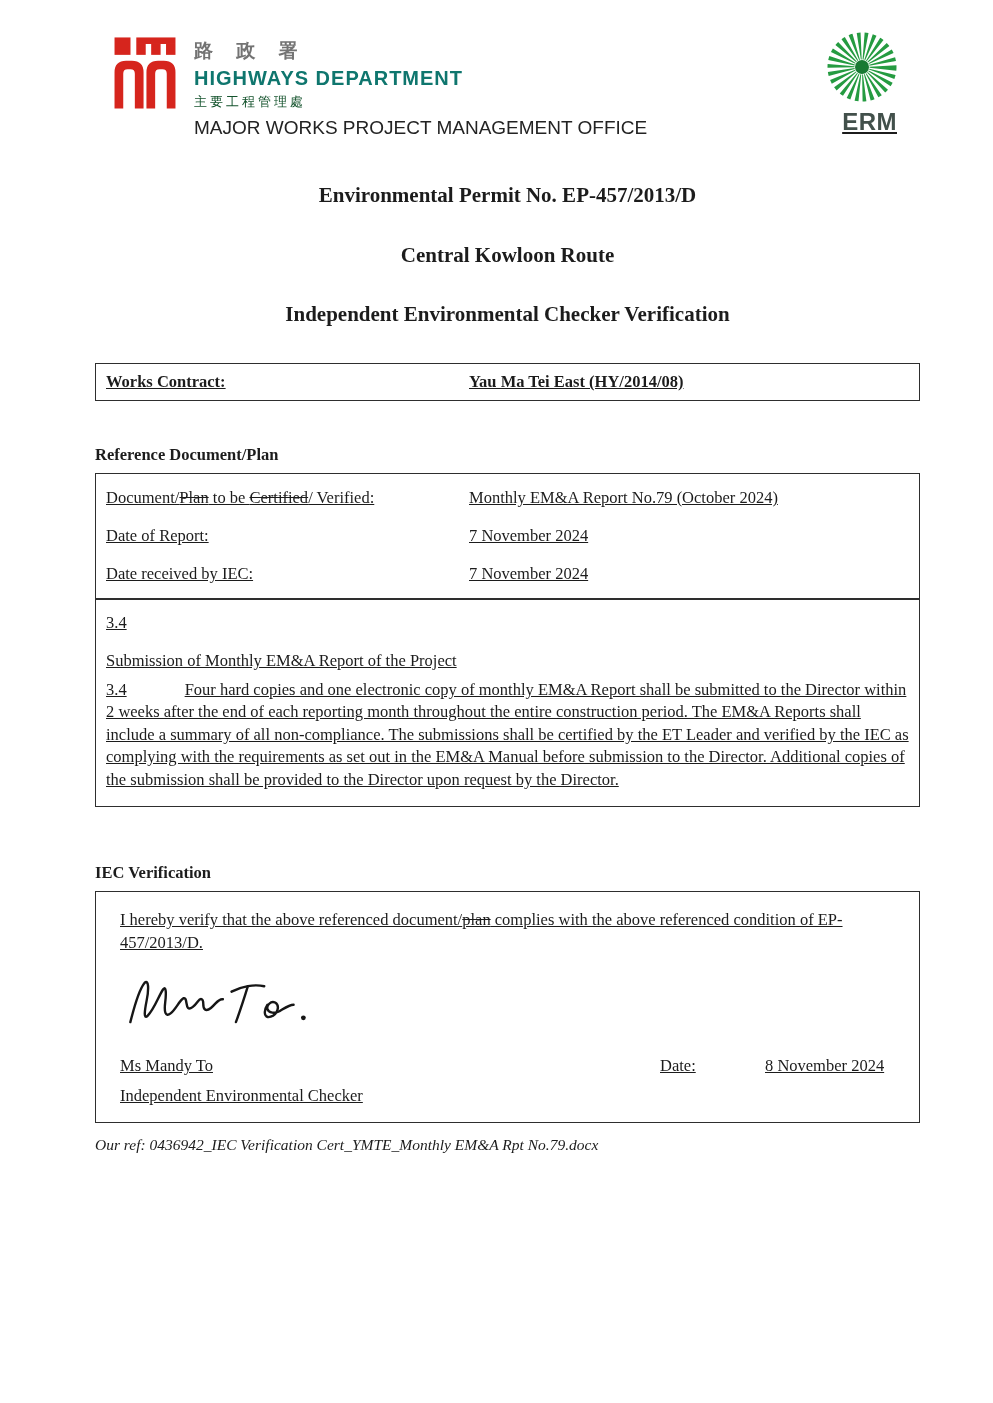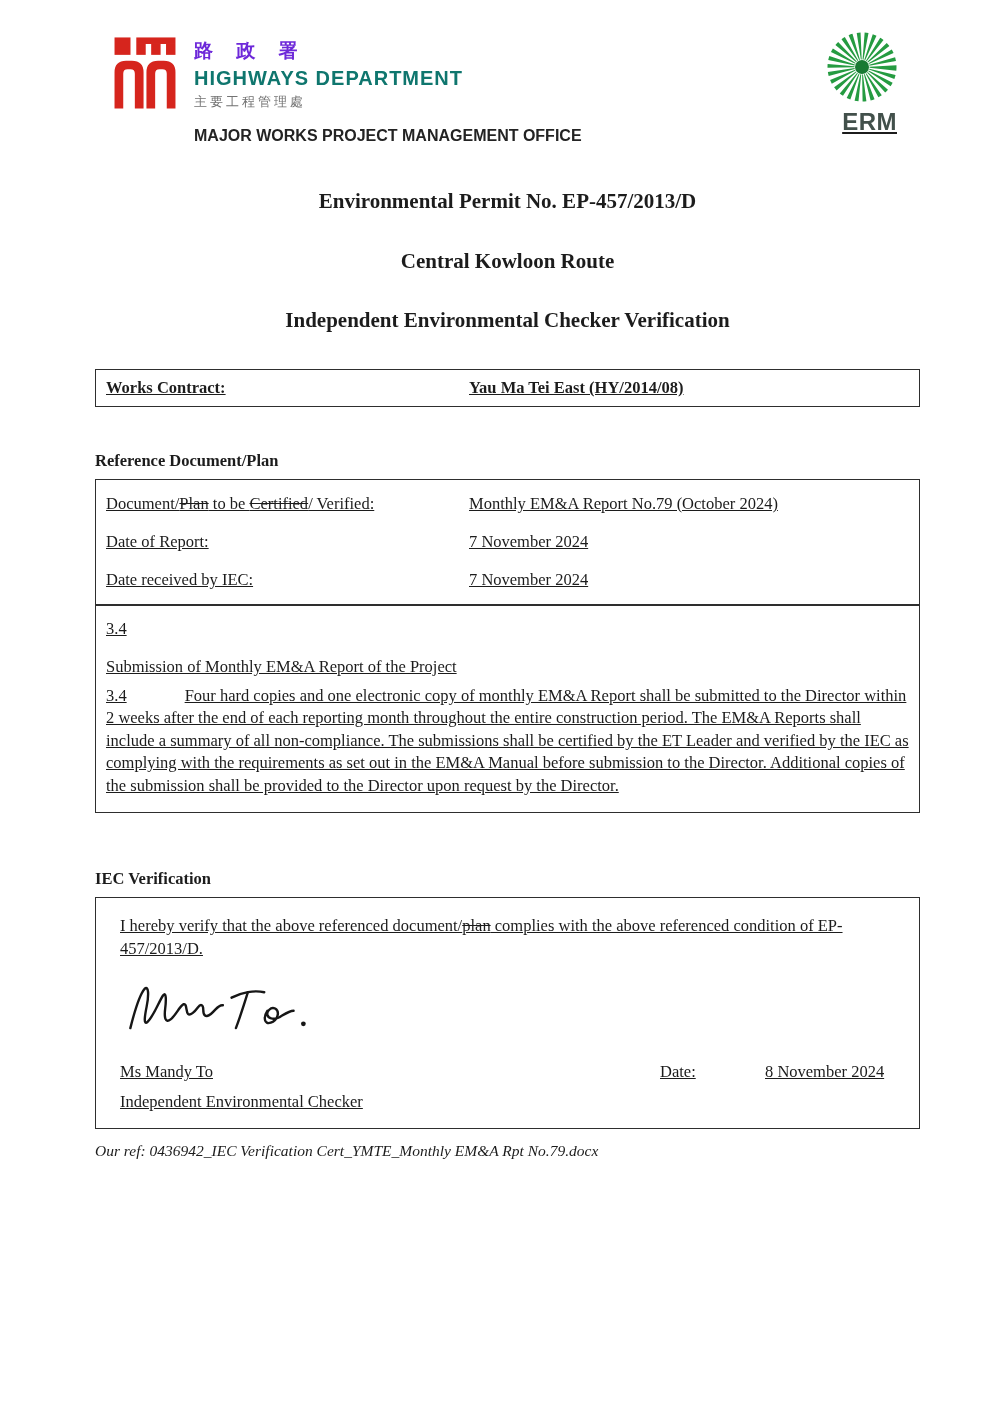--- a/index.html
+++ b/index.html
@@ -18,33 +18,33 @@
   .header {
     display: flex;
     justify-content: space-between;
     align-items: flex-start;
     padding: 36px 56px 0 110px;
   }
   .hd-block { display: flex; gap: 14px; align-items: flex-start; }
   .hd-text { padding-top: 2px; }
   .hd-zh {
     font-family: "Liberation Sans", sans-serif;
-    font-size: 19px; letter-spacing: 9px; font-weight: 600; color: #6d28d9;
+    font-size: 19px; letter-spacing: 9px; font-weight: 600; color: #737373;
   }
   .hd-en {
     font-family: "Liberation Sans", sans-serif;
     font-size: 20px; font-weight: bold; letter-spacing: 1px; color: #0f766e; margin-top: 3px;
   }
   .office-zh {
     font-family: "Liberation Sans", sans-serif;
-    font-size: 13px; letter-spacing: 3px; color: #737373; margin-top: 3px;
+    font-size: 13px; letter-spacing: 3px; color: #14532d; margin-top: 3px;
   }
   .office-en {
     font-family: "Liberation Sans", sans-serif;
-    font-size: 16px; font-weight: 700; color: #232323; margin-top: 16px;
+    font-size: 19px; font-weight: 400; color: #232323; margin-top: 6px;
   }
   .erm-block {
     display: flex; flex-direction: column; align-items: flex-end;
     margin-right: 40px; margin-top: -4px; text-decoration: underline;
   }
   .erm-text {
     font-family: "Liberation Sans", sans-serif;
     font-size: 24px; font-weight: bold; color: #42504b; letter-spacing: 0.5px; margin-top: 1px;
   }
 

